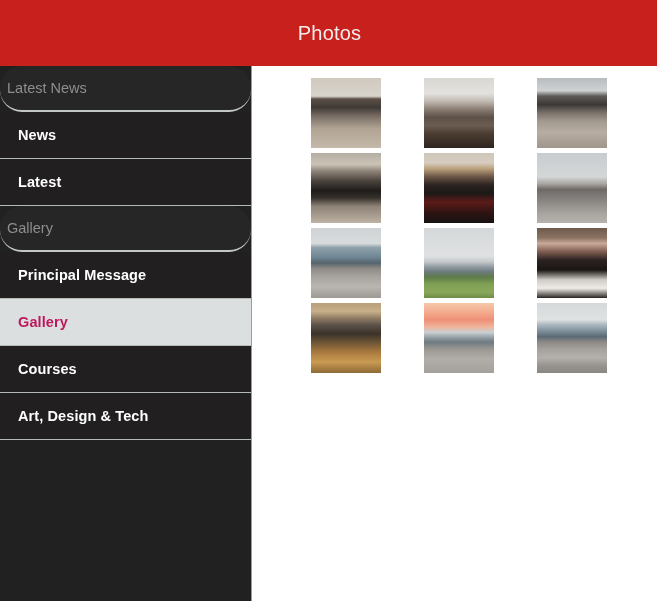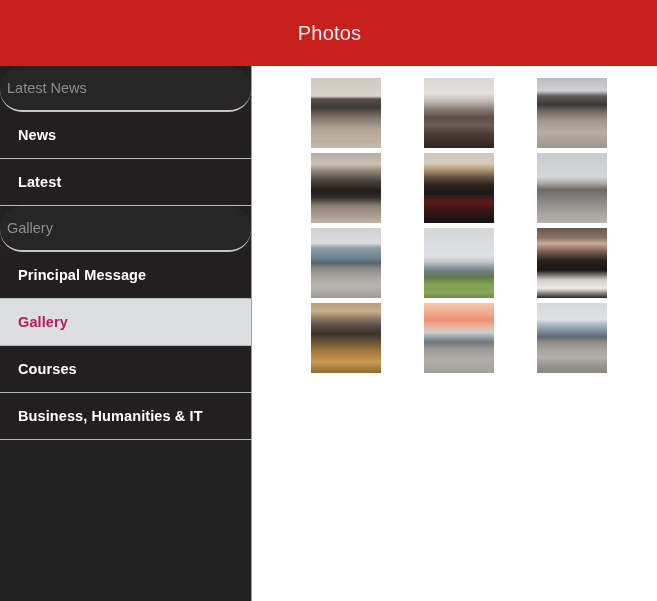--- a/index.html
+++ b/index.html
@@ -298,21 +298,21 @@
       </div>
 
       <div class="nav-group">
         <div class="section-header">Gallery</div>
         <div class="nav-item">Principal Message</div>
         <div class="nav-item active">Gallery</div>
         <div class="nav-item">Courses</div>
       </div>
 
       <div class="nav-group">
-        <div class="nav-item">Business, Humanities &amp; IT</div>
+        <div class="nav-item">Art, Design &amp; Tech</div>
       </div>
 
     </div>
 
     <div class="content">
       <div class="gallery">
         <div class="thumb ph-courtyard-tables" title="Students sitting at outdoor picnic tables in the courtyard"></div>
         <div class="thumb ph-science-lab" title="Two men in white lab coats working with a microscope"></div>
         <div class="thumb ph-canteen-crowd" title="Busy covered courtyard crowded with students at tables"></div>
         <div class="thumb ph-craft-bench" title="Blonde student working at a craft workbench"></div>

